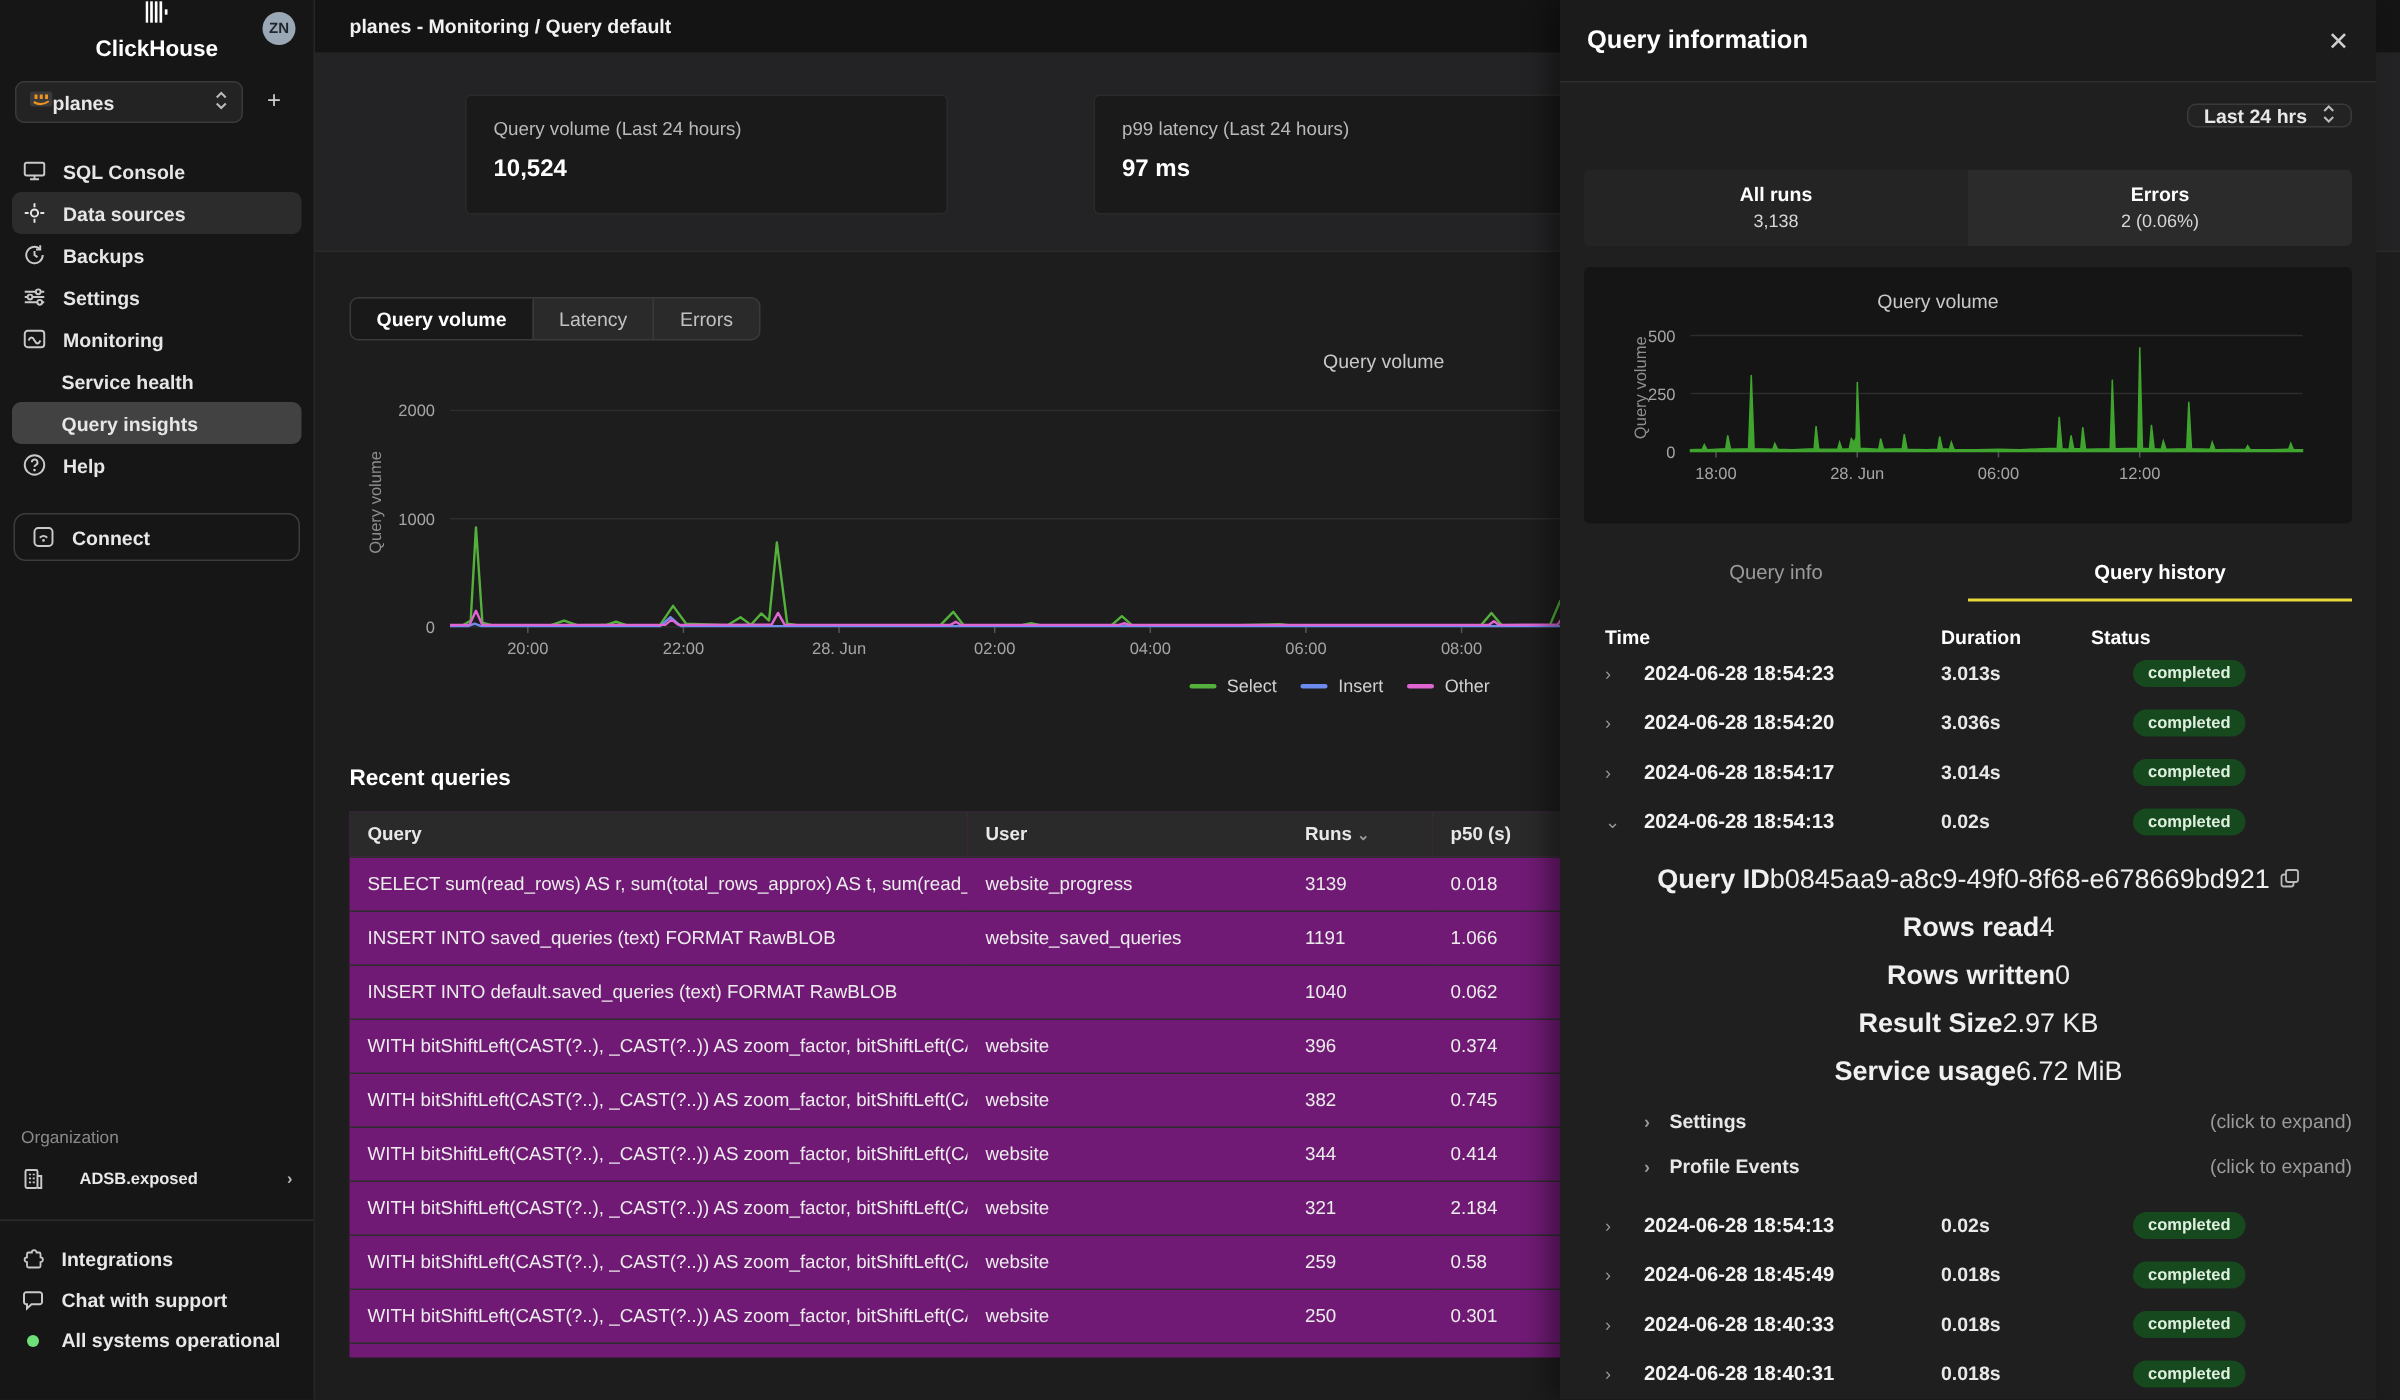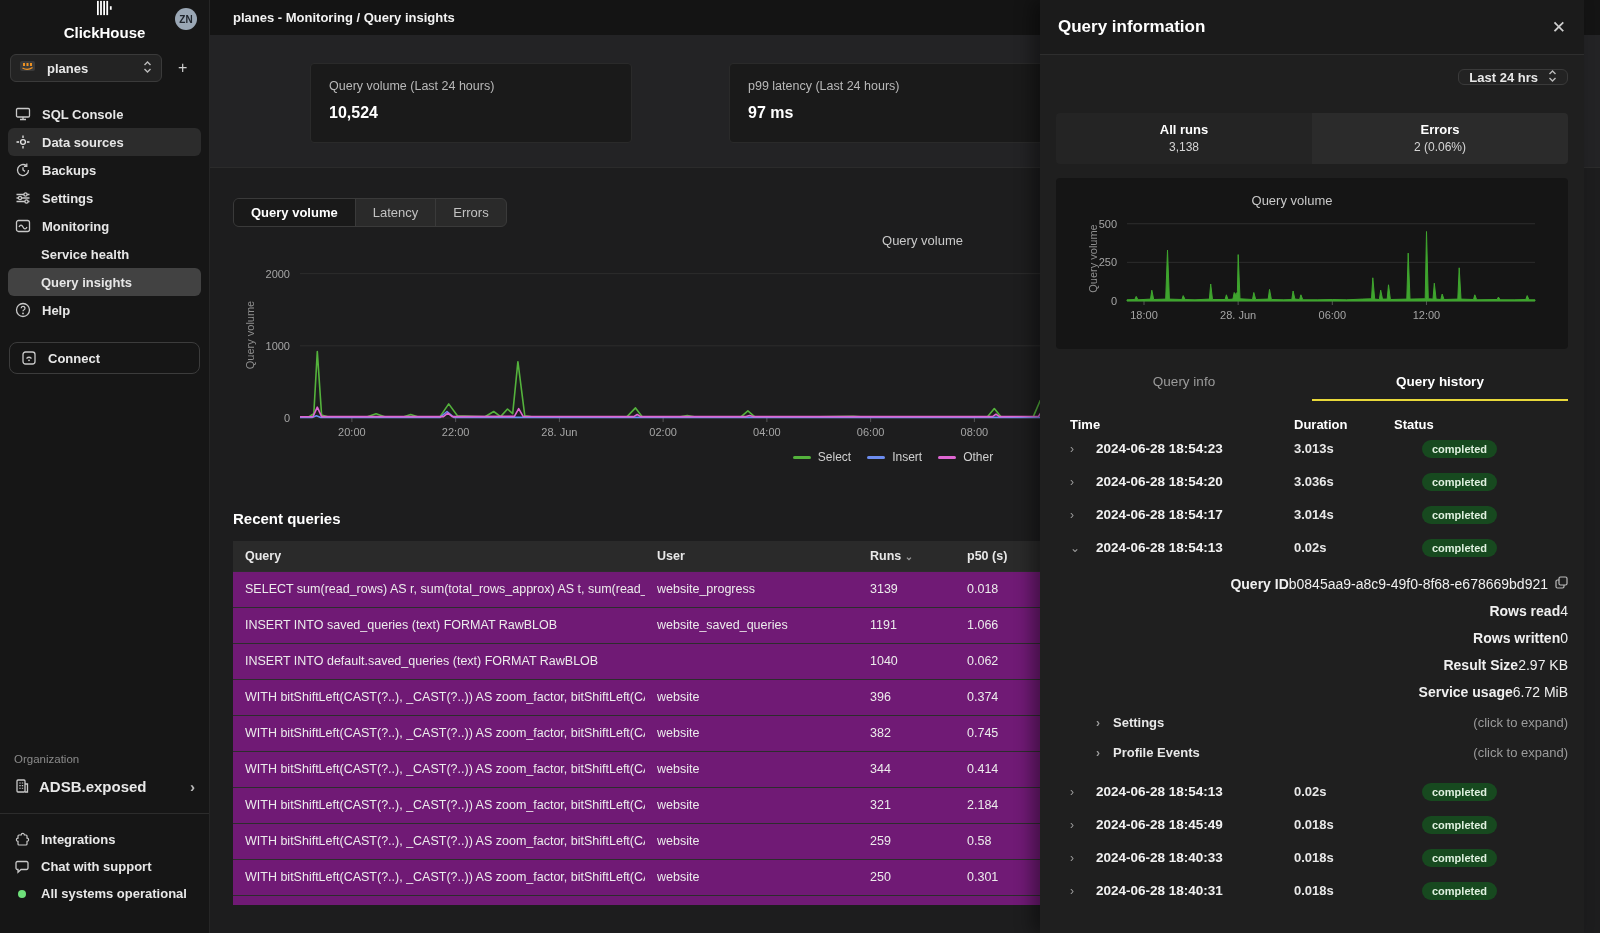--- a/index.html
+++ b/index.html
@@ -9,36 +9,36 @@
   
   .sidebar { position:absolute; left:0; top:0; bottom:0; width:210px;
     background:#161616; border-right:1px solid #262626; z-index:2; }
   .brand { display:flex; align-items:center; gap:8px; height:38px; padding:0 12px; position:relative;flex-direction:column; }
   .brand-name { font-size:15px; font-weight:700; color:#fff; }
   .avatar { position:absolute; right:12px; top:8px; width:22px; height:22px; border-radius:50%;
     background:#9aa7b5; color:#20262e; font-size:10px; font-weight:700;
     display:flex; align-items:center; justify-content:center; }
   .selector-row { display:flex; align-items:center; gap:10px; margin:16px 10px 0 10px; }
   .selector { flex:0 0 152px; height:28px; background:#232323; border:1px solid #3a3a3a; border-radius:6px;
-    display:flex; align-items:center; gap:12px; padding:0 9px; font-size:13px; font-weight:600; }
+    display:flex; align-items:center; gap:0; padding:0 9px; font-size:13px; font-weight:600; }
   .selector .updown { margin-left:auto; }
   .plus-btn { color:#cfcfcf; font-size:16px; font-weight:400; padding:0 6px; }
   .nav { margin-top:18px; }
   .nav-item { display:flex; align-items:center; gap:11px; height:28px; margin:0 8px; padding:0 7px;
     border-radius:6px; font-size:13px; font-weight:600; color:#e6e6e6; }
   .nav-item.sel-a { background:#2c2c2c; }
   .nav-item.sub { padding-left:33px; }
   .nav-item.sel-b { background:#424242; }
   .icon16 { width:16px; height:16px; flex:0 0 16px; display:inline-flex; }
   .connect-btn { margin:18px 9px 0; border:1px solid #3c3c3c; border-radius:8px; height:32px;
     display:flex; align-items:center; gap:11px; padding:0 11px; font-size:13px; font-weight:600; }
   .sidebar-bottom { position:absolute; left:0; right:0; bottom:26px; }
   .org-label { color:#8a8a8a; font-size:11.5px; padding:0 14px; }
-  .org-item { display:flex; align-items:center; gap:9px; height:30px; padding:0 14px; margin-top:6px;
-    font-size:15px; font-weight:700; }
+  .org-item { display:flex; align-items:center; gap:23px; height:30px; padding:0 14px; margin-top:6px;
+    font-size:11px; font-weight:700; }
   .org-item .chev-r { margin-left:auto; color:#bbb; }
   .sb-divider { height:1px; background:#2c2c2c; margin:12px 0; }
   .foot-item { display:flex; align-items:center; gap:11px; height:27px; padding:0 14px;
     font-size:13px; font-weight:600; }
   .status-dot { width:8px; height:8px; border-radius:50%; background:var(--status-ok); margin:0 4px; }
 
   
   .main { position:absolute; left:210px; right:0; top:0; bottom:0; background:#1d1d1e; }
   .main-header { height:35px; background:#141414; display:flex; align-items:center; padding:0 23px;
     font-size:13px; font-weight:700; color:#f2f2f2; }
@@ -95,21 +95,21 @@
   .hist-header { display:flex; margin-top:16px; font-size:13px; font-weight:700; color:#fff; }
   .hh-time { flex:1; padding-left:14px; } .hh-dur { width:100px; } .hh-status { width:174px; }
   .hrow { display:flex; align-items:center; height:33px; }
   .hrow .chev { width:14px; margin-left:14px; color:#9a9a9a; font-size:12px; }
   .htime { flex:1; padding-left:12px; font-size:13.5px; font-weight:700; color:#f2f2f2; }
   .hdur { width:100px; font-size:13px; font-weight:700; }
   .hstatus { width:174px; padding-left:28px; }
   .badge { display:inline-block; background:var(--badge-bg); color:var(--badge-text);
     font-size:11px; font-weight:600; border-radius:10px; padding:3px 10px; }
   .details { margin-top:12px; }
-  .drow { display:flex; justify-content:flex-end; align-items:center; font-size:14px;
+  .drow { display:flex; justify-content:center; align-items:center; font-size:18px;
     padding:0 0 0 14px; margin:11px 0; }
   .dlabel { font-weight:700; color:#f0f0f0; }
   .dval { color:#efefef; display:flex; align-items:center; gap:7px; }
   .xrow { display:flex; justify-content:space-between; align-items:center; font-size:13px;
     margin:15px 0; padding-left:40px; }
   .xrow .xleft { display:flex; align-items:center; gap:13px; font-weight:700; }
   .xrow .chev { color:#9a9a9a; font-size:12px; }
   .xhint { color:#9b9b9b; }
   .hist-bottom { margin-top:14px; }
   svg text { font-family:"Liberation Sans", sans-serif; }
@@ -268,21 +268,21 @@
     </div>
     <div class="foot-item">
       <span class="status-dot"></span>
       <span>All systems operational</span>
     </div>
   </div>
 </div>
 
 <div class="main">
   <div class="main-header">
-    <span>planes - Monitoring / Query insights</span>
+    <span>planes - Monitoring / Query default</span>
   </div>
 
   <div class="hero">
     <div class="stat-card">
       <div class="stat-label">Query volume (Last 24 hours)</div>
       <div class="stat-value">10,524</div>
     </div>
     <div class="stat-card">
       <div class="stat-label">p99 latency (Last 24 hours)</div>
       <div class="stat-value">97 ms</div>

